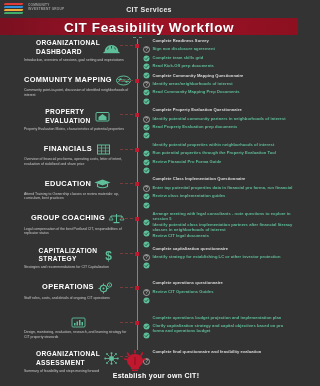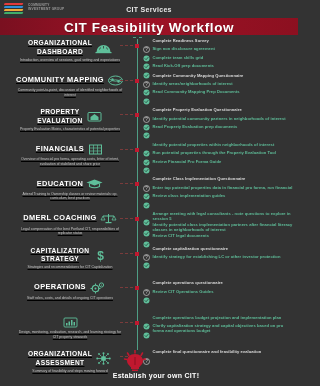--- a/index.html
+++ b/index.html
@@ -51,21 +51,21 @@
     width: 1px; background: #4f9e85;
   }
   .spine-cap {
     position: absolute; left: 133px; top: 2px; width: 9px; height: 3px;
     border-top: 1px dashed #4f9e85;
   }
 
   
   .stage { position: absolute; left: 0; width: 298px; }
   .left {
-    position: absolute; left: 6px; width: 128px; text-align: center; text-decoration: underline;
+    position: absolute; left: 14px; width: 128px; text-align: left;
   }
   .ltitle-row {
     display: flex; align-items: center; justify-content: center; gap: 3px;
   }
   .ltitle {
     font-size: 7.4px; font-weight: bold; color: #ffffff;
     letter-spacing: .35px; line-height: 8.6px;
   }
   .ltitle.small { font-size: 6.6px; }
   .ldesc {
@@ -353,21 +353,21 @@
                   <path d="M4 7.2 L6.2 9.4 L10.2 4.8" fill="none" stroke="#2c4f44" stroke-width="1.8" stroke-linecap="round" stroke-linejoin="round"></path>
                 </svg></span>
               <span class="txt">Review class implementation guides</span>
             </div>
           </div>
         </div>
         <div class="stage" style="top: 177px;">
           <div class="left">
             <div class="ltitle-row">
               <div>
-                <div class="ltitle">DMERL COACHING</div>
+                <div class="ltitle">GROUP COACHING</div>
               </div>
               <span class="ico">
                 <svg viewBox="0 0 34 26" width="17" height="13">
                   <line x1="17" y1="4" x2="17" y2="21" stroke="#5fbf9a" stroke-width="2"></line>
                   <line x1="6" y1="8" x2="28" y2="8" stroke="#5fbf9a" stroke-width="2"></line>
                   <path d="M2 16 L6 8 L10 16 Z" fill="none" stroke="#5fbf9a" stroke-width="1.6"></path>
                   <path d="M24 16 L28 8 L32 16 Z" fill="none" stroke="#5fbf9a" stroke-width="1.6"></path>
                   <rect x="11" y="20" width="12" height="2.4" fill="#5fbf9a"></rect>
                 </svg>
               </span>

